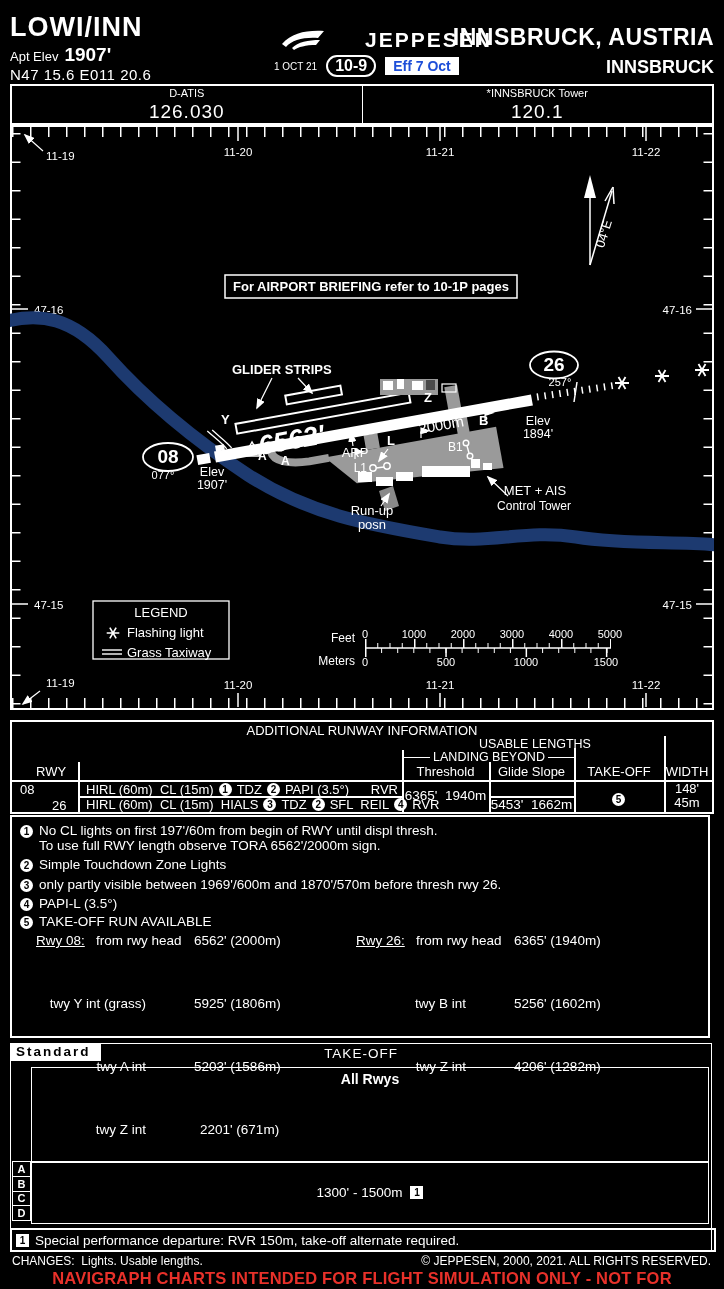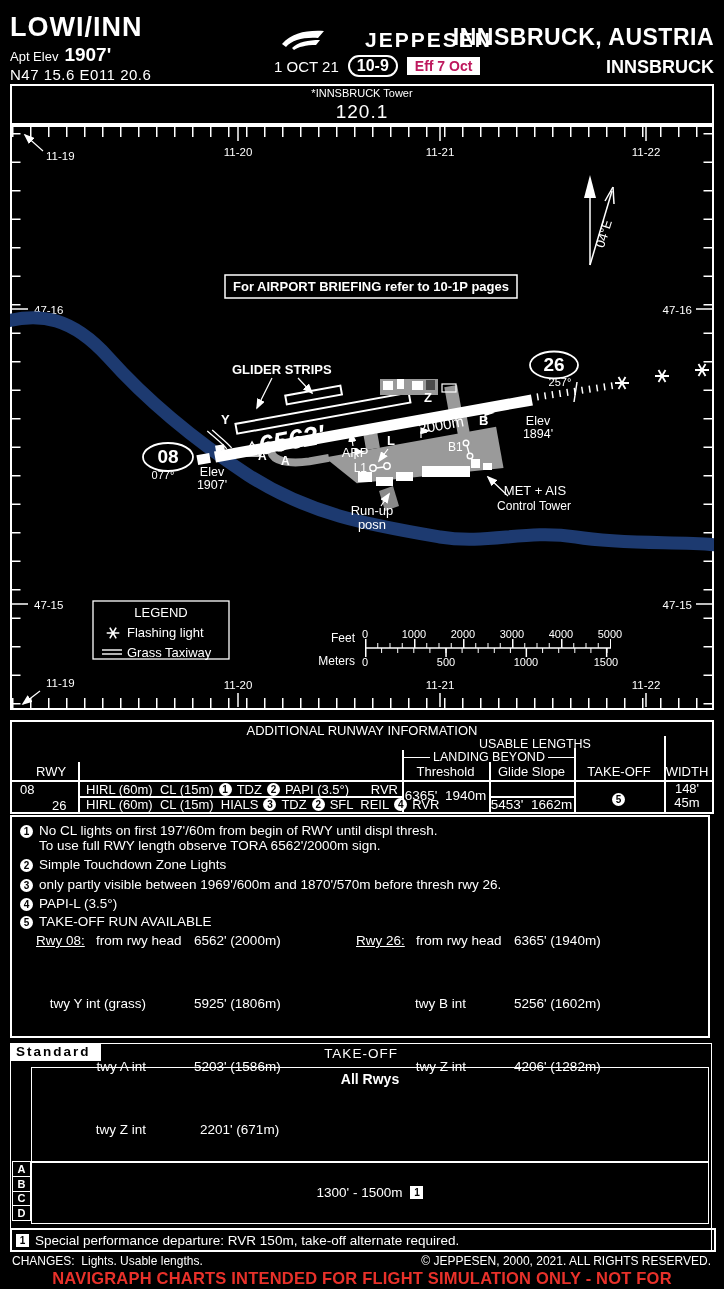--- a/index.html
+++ b/index.html
@@ -10,23 +10,23 @@
   .ctr{text-align:center;}
   svg text{fill:#fff;font-family:"Liberation Sans",sans-serif;}
   
   .apt-code{font-size:27px;font-weight:bold;letter-spacing:1px;}
   .apt-elev-lbl{font-size:13px;}
   .apt-elev-val{font-size:19px;font-weight:bold;margin-left:6px;}
   .apt-coords{font-size:15px;letter-spacing:.5px;}
   .city{font-size:23px;font-weight:bold;letter-spacing:.5px;text-align:right;}
   .aptname{font-size:18px;font-weight:bold;text-align:right;}
   .logo-txt{font-size:21px;font-weight:bold;letter-spacing:2px;margin-left:39px;}
-  .issue{font-size:15px;}
+  .issue{font-size:10px;}
   .index-pill{border:2px solid #fff;border-radius:12px;padding:0px 7px;font-size:16px;font-weight:bold;}
-  .eff{background:#fff;color:#be185d;font-size:14px;font-weight:bold;padding:1px 8px;}
+  .eff{background:#fff;color:#1d4ed8;font-size:14px;font-weight:bold;padding:1px 8px;}
   
   .commbox{border:2px solid #fff;display:flex;}
   .commcell{flex:1;display:flex;flex-direction:column;align-items:center;padding-top:1px;}
   .commcell+.commcell{border-left:1.5px solid #fff;}
   .commlbl{font-size:11px;}
   .commfreq{font-size:19px;margin-top:2px;letter-spacing:1px;}
   
   .circ{display:inline-flex;width:13px;height:13px;border-radius:50%;background:#fff;color:#000;
         font-weight:bold;font-size:10px;align-items:center;justify-content:center;vertical-align:-2px;flex:none;}
   .sqr{display:inline-flex;width:13px;height:13px;background:#fff;color:#000;
@@ -80,20 +80,24 @@
     <span class="index-pill">10-9</span>
     <span class="eff">Eff 7 Oct</span>
   </div>
 
   <div class="abs" style="right:10px;top:24px;">
     <div class="city">INNSBRUCK, AUSTRIA</div>
     <div class="aptname" style="margin-top:6px;">INNSBRUCK</div>
   </div>
 
   <div class="abs commbox" style="left:10px;top:84px;width:700px;height:37px;">
+    <div class="commcell">
+      <div class="commlbl">D-ATIS</div>
+      <div class="commfreq">126.030</div>
+    </div>
     <div class="commcell">
       <div class="commlbl">*INNSBRUCK Tower</div>
       <div class="commfreq">120.1</div>
     </div>
   </div>
 
   <svg class="abs" style="left:10px;top:125px;" width="704" height="585" viewBox="0 0 704 585">
     <defs>
       <marker id="ah" markerWidth="9" markerHeight="7" refX="7.5" refY="3.5" orient="auto">
         <path d="M0,0 L9,3.5 L0,7 Z" fill="#fff"></path>

